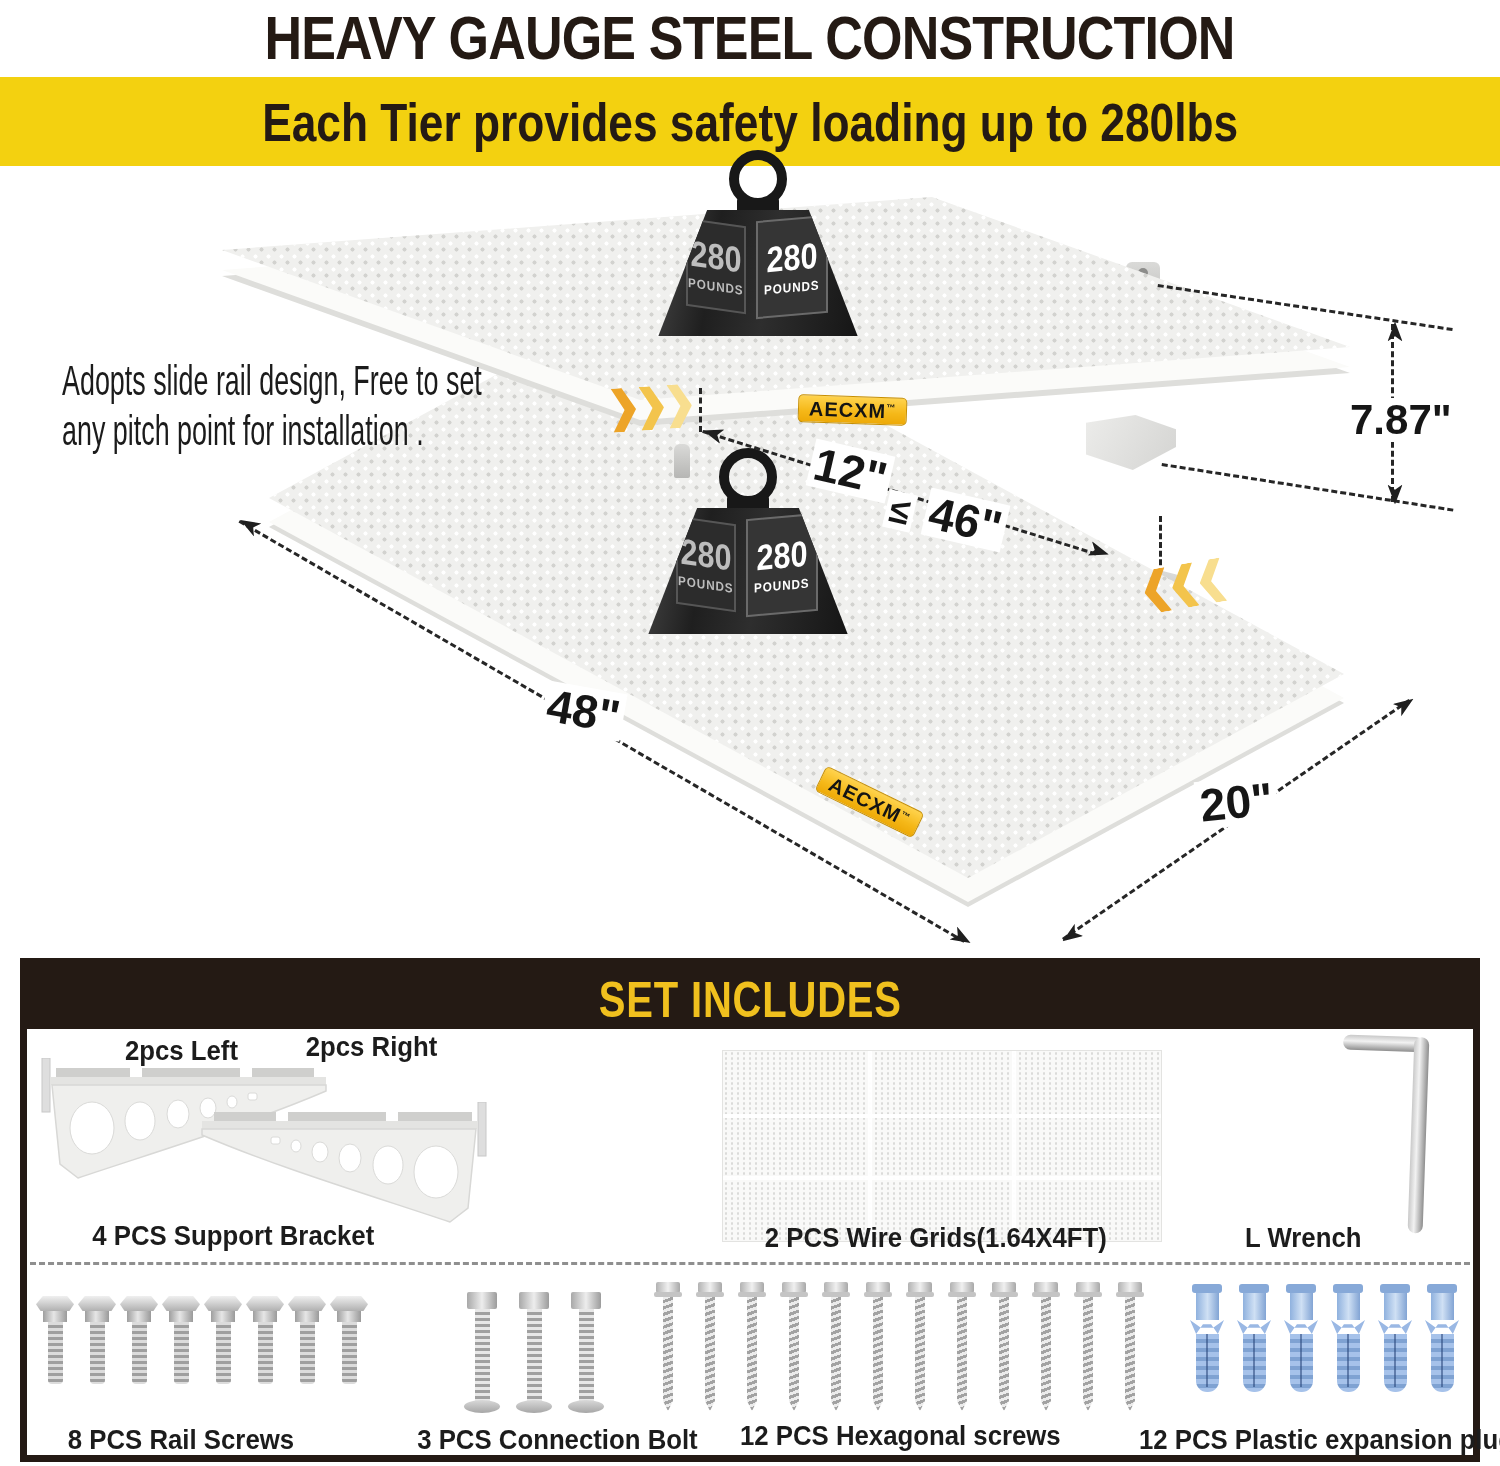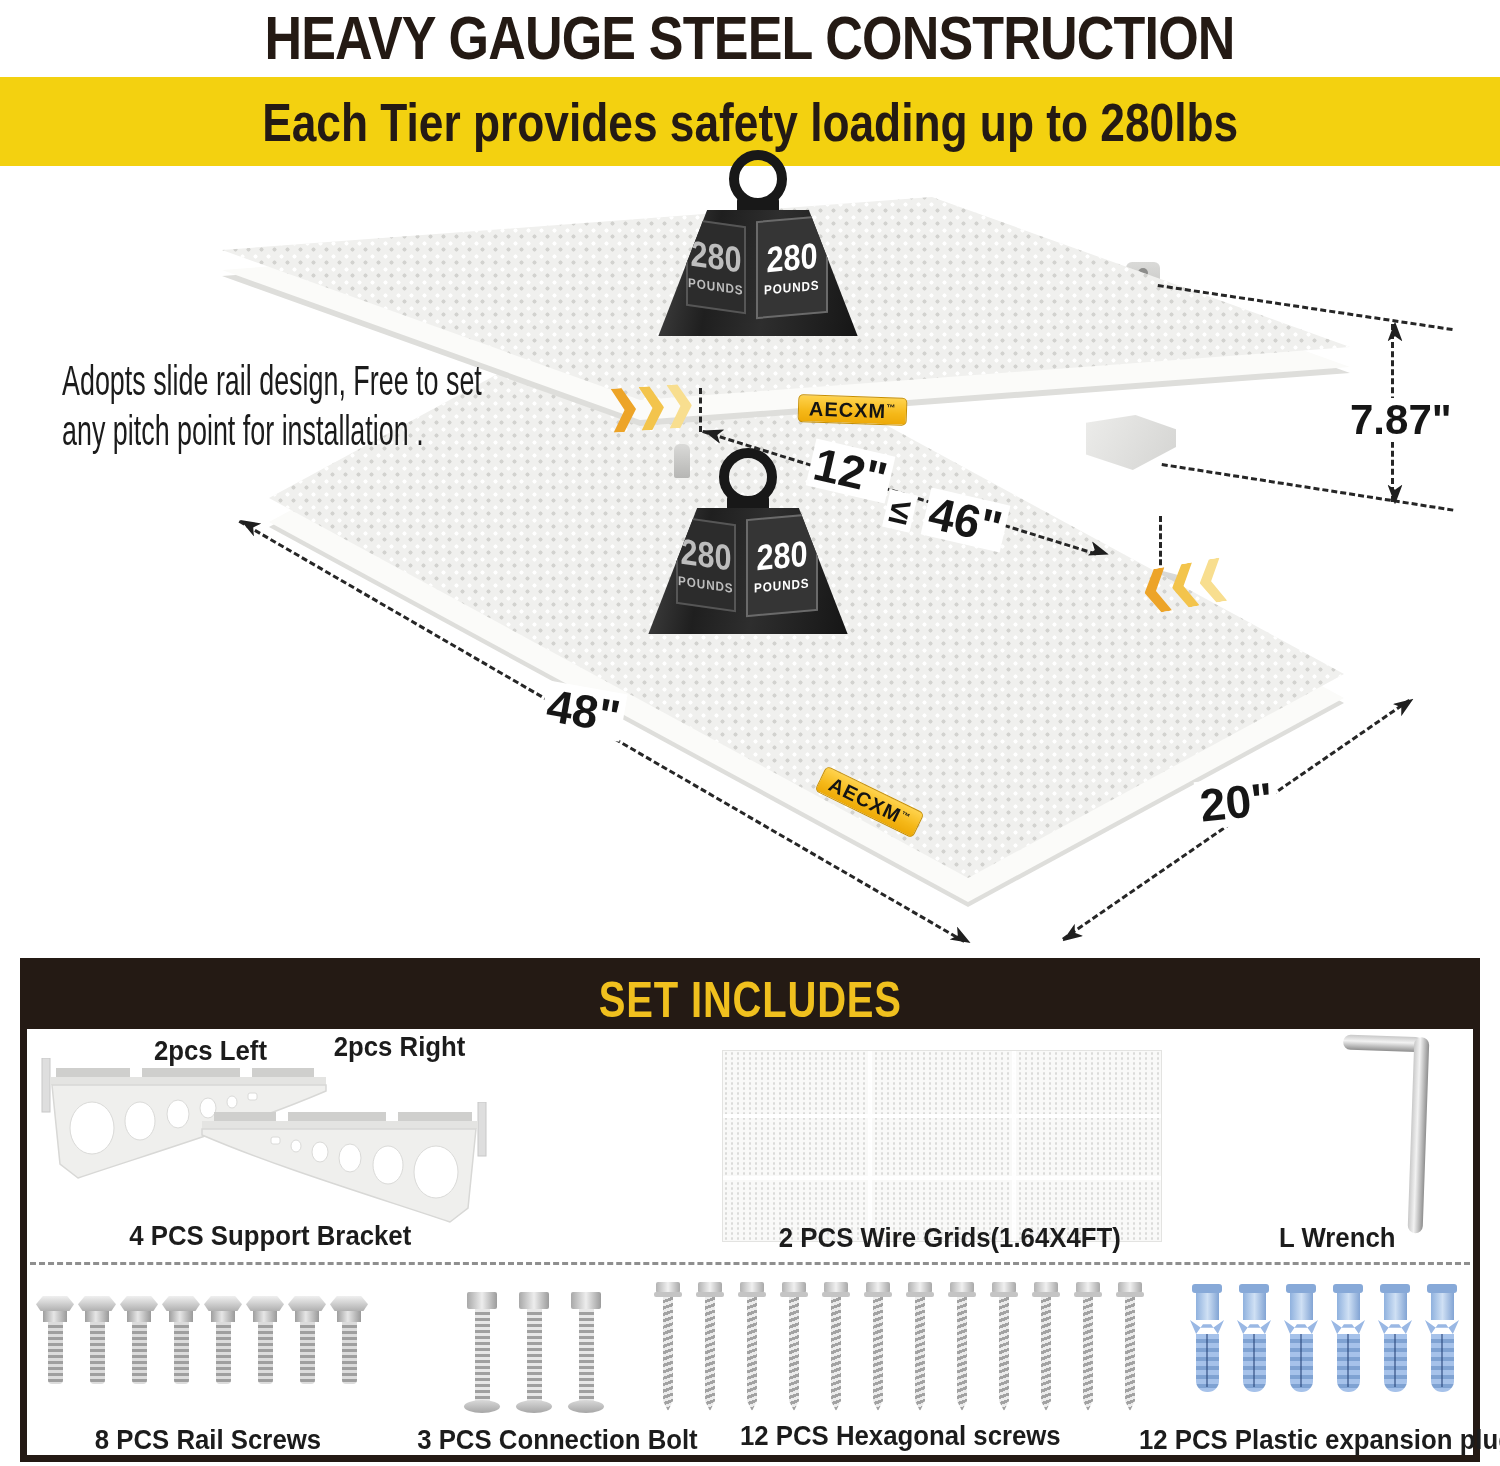--- a/index.html
+++ b/index.html
@@ -97,21 +97,21 @@
   #diy { left:15px; top:741px; width:620px; z-index:45; }
   #diy .hd { height:58px; background:#241a14; display:flex; align-items:center; padding-left:26px; }
   #diy .hd .t { font-size:31px; font-weight:bold; color:#F2C51D; transform:scaleX(0.86); transform-origin:left center; white-space:nowrap; }
   #diy .bd { background:#F3D110; padding:11px 20px 13px 20px; font-size:27px; font-weight:bold;
              color:#141414; text-align:justify; line-height:35px; }
 
   
   #panel { left:20px; top:958px; width:1460px; height:504px; border:7px solid #241a14; background:#ffffff; z-index:3; }
   #panel .hd { height:64px; background:#241a14; display:flex; align-items:flex-end; justify-content:center; }
   #panel .hd .t { font-size:50px; font-weight:bold; color:#F0C01E; transform:scaleX(0.8); letter-spacing:1px; }
-  .caption { position:absolute; font-weight:bold; color:#1c1c1c; font-size:28px; text-align:center; z-index:6; }
+  .caption { position:absolute; font-weight:bold; color:#1c1c1c; font-size:28px; text-align:left; z-index:6; }
   .caption span { display:inline-block; transform:scaleX(0.92); white-space:nowrap; }
   #divider { left:30px; top:1262px; width:1440px; border-top:3px dashed #8f8f8f; z-index:6; }
 
   .bracket-svg { position:absolute; z-index:5; }
   #wiregrid { left:722px; top:1050px; width:440px; height:192px; z-index:5;
     background-color:#f9f9f8;
     background-image: radial-gradient(circle,#dbdbd9 1px, rgba(0,0,0,0) 1.4px);
     background-size:6px 5px; border:1px solid #e3e3e1; }
   #wiregrid .seam-v { position:absolute; top:0; bottom:0; width:4px; background:#ffffff; opacity:.95; }
   #wiregrid .seam-h { position:absolute; left:0; right:0; height:4px; background:#ffffff; opacity:.95; }

